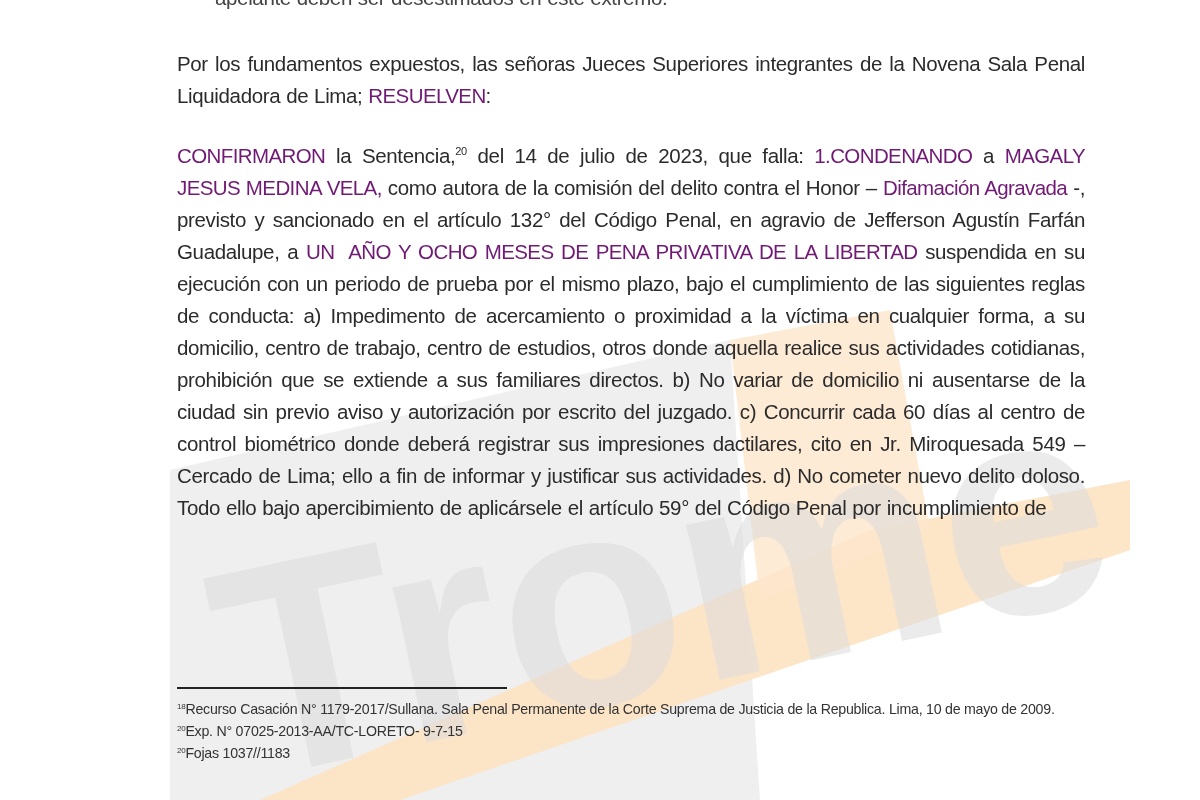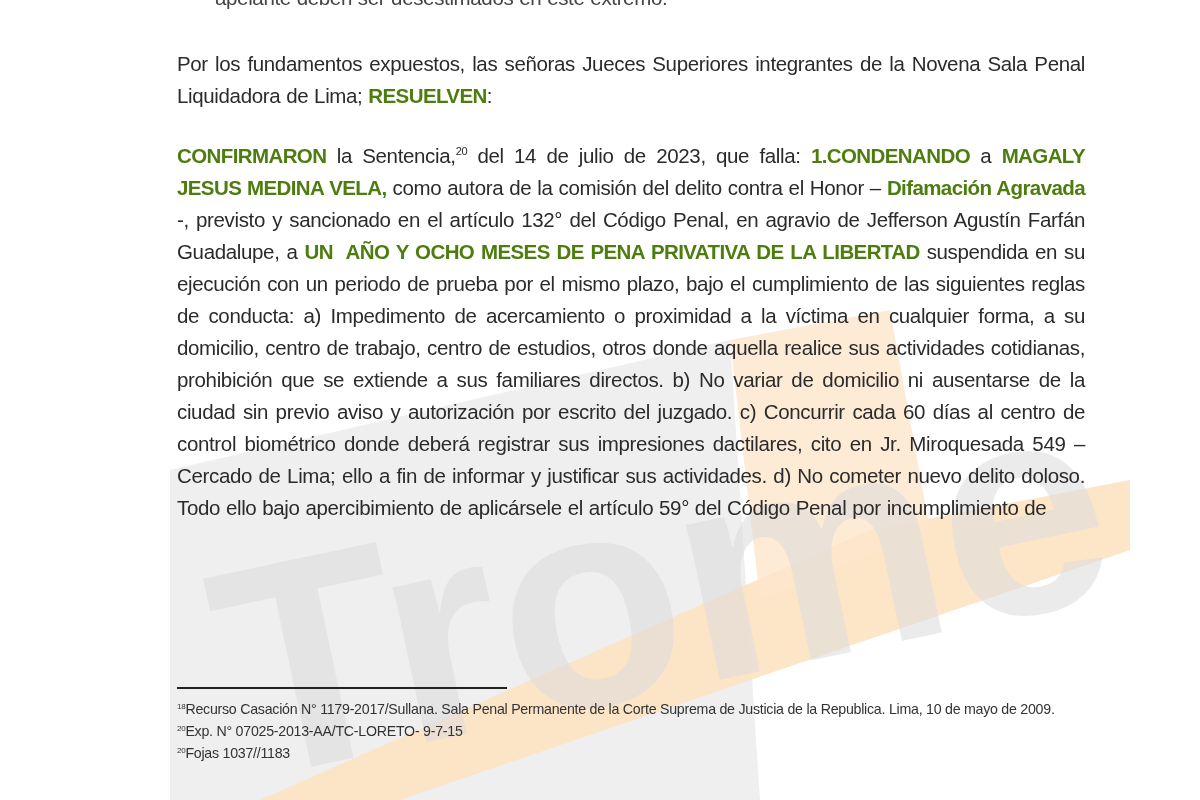--- a/index.html
+++ b/index.html
@@ -46,22 +46,22 @@
       white-space: nowrap;
     }
     .para {
       line-height: 32px;
       text-align: justify;
       margin: 0;
     }
     .para.intro { top: 48px; }
     .para.main { top: 140px; }
     b, .bold {
-      font-weight: bold;
-      color: #4d7c0f;
+      font-weight: normal;
+      color: #701a75;
       letter-spacing: -0.6px;
     }
     sup {
       font-size: 11px;
       vertical-align: 8px;
       line-height: 0;
     }
     .fn-rule {
       position: absolute;
       left: 177px;

